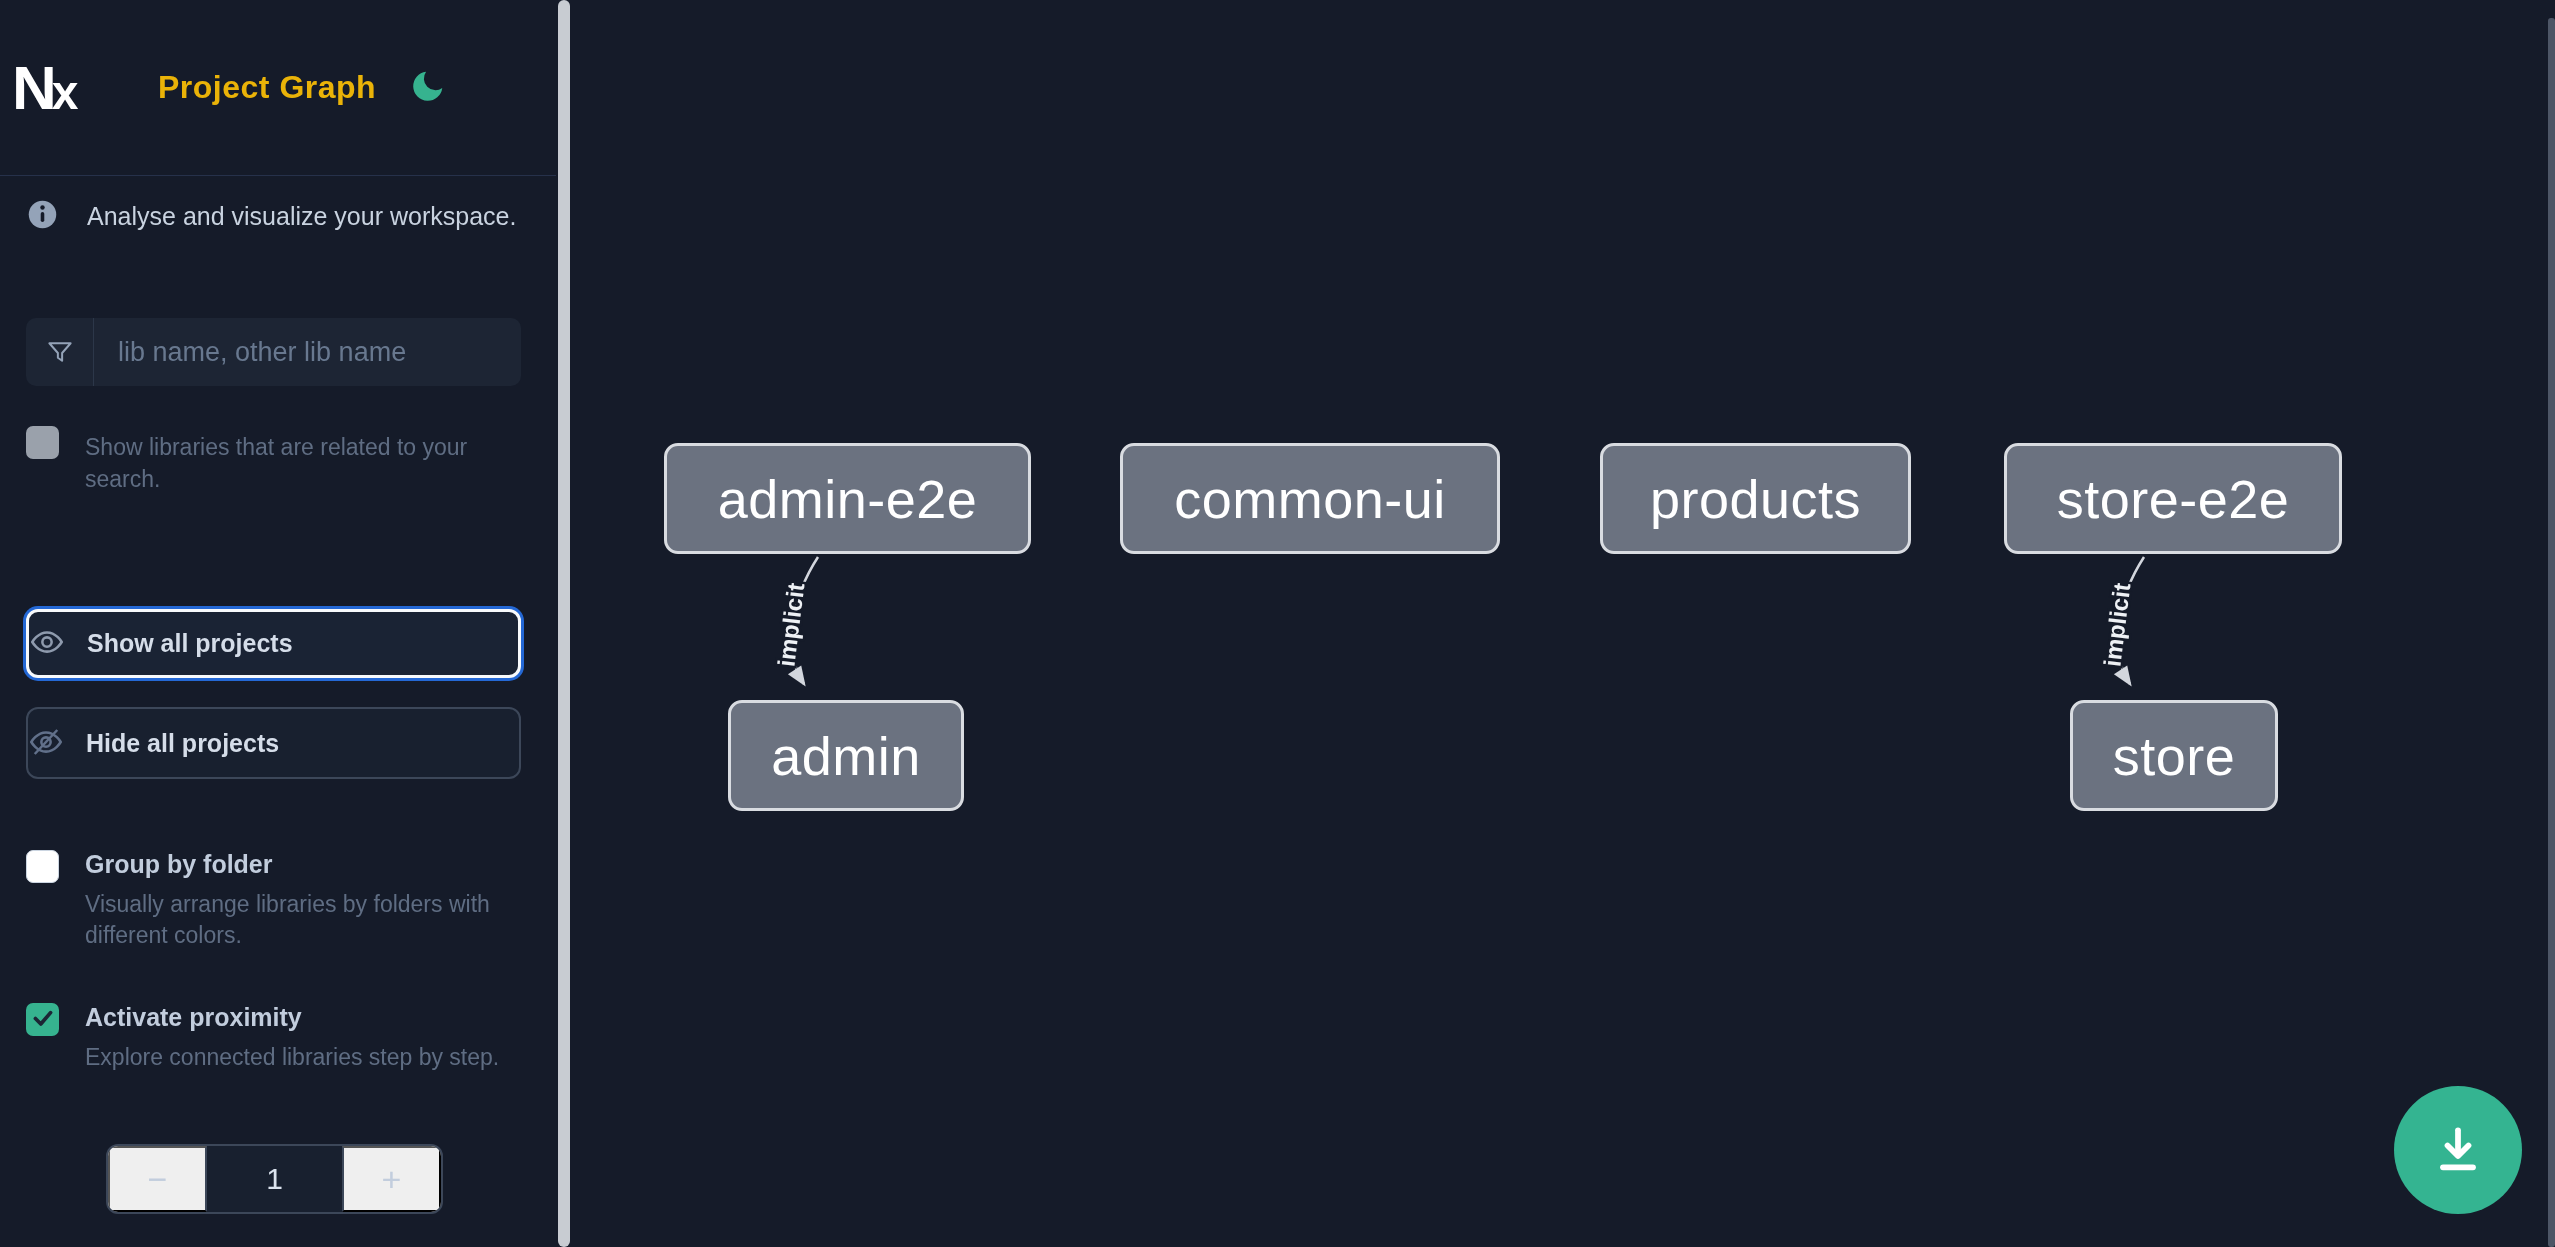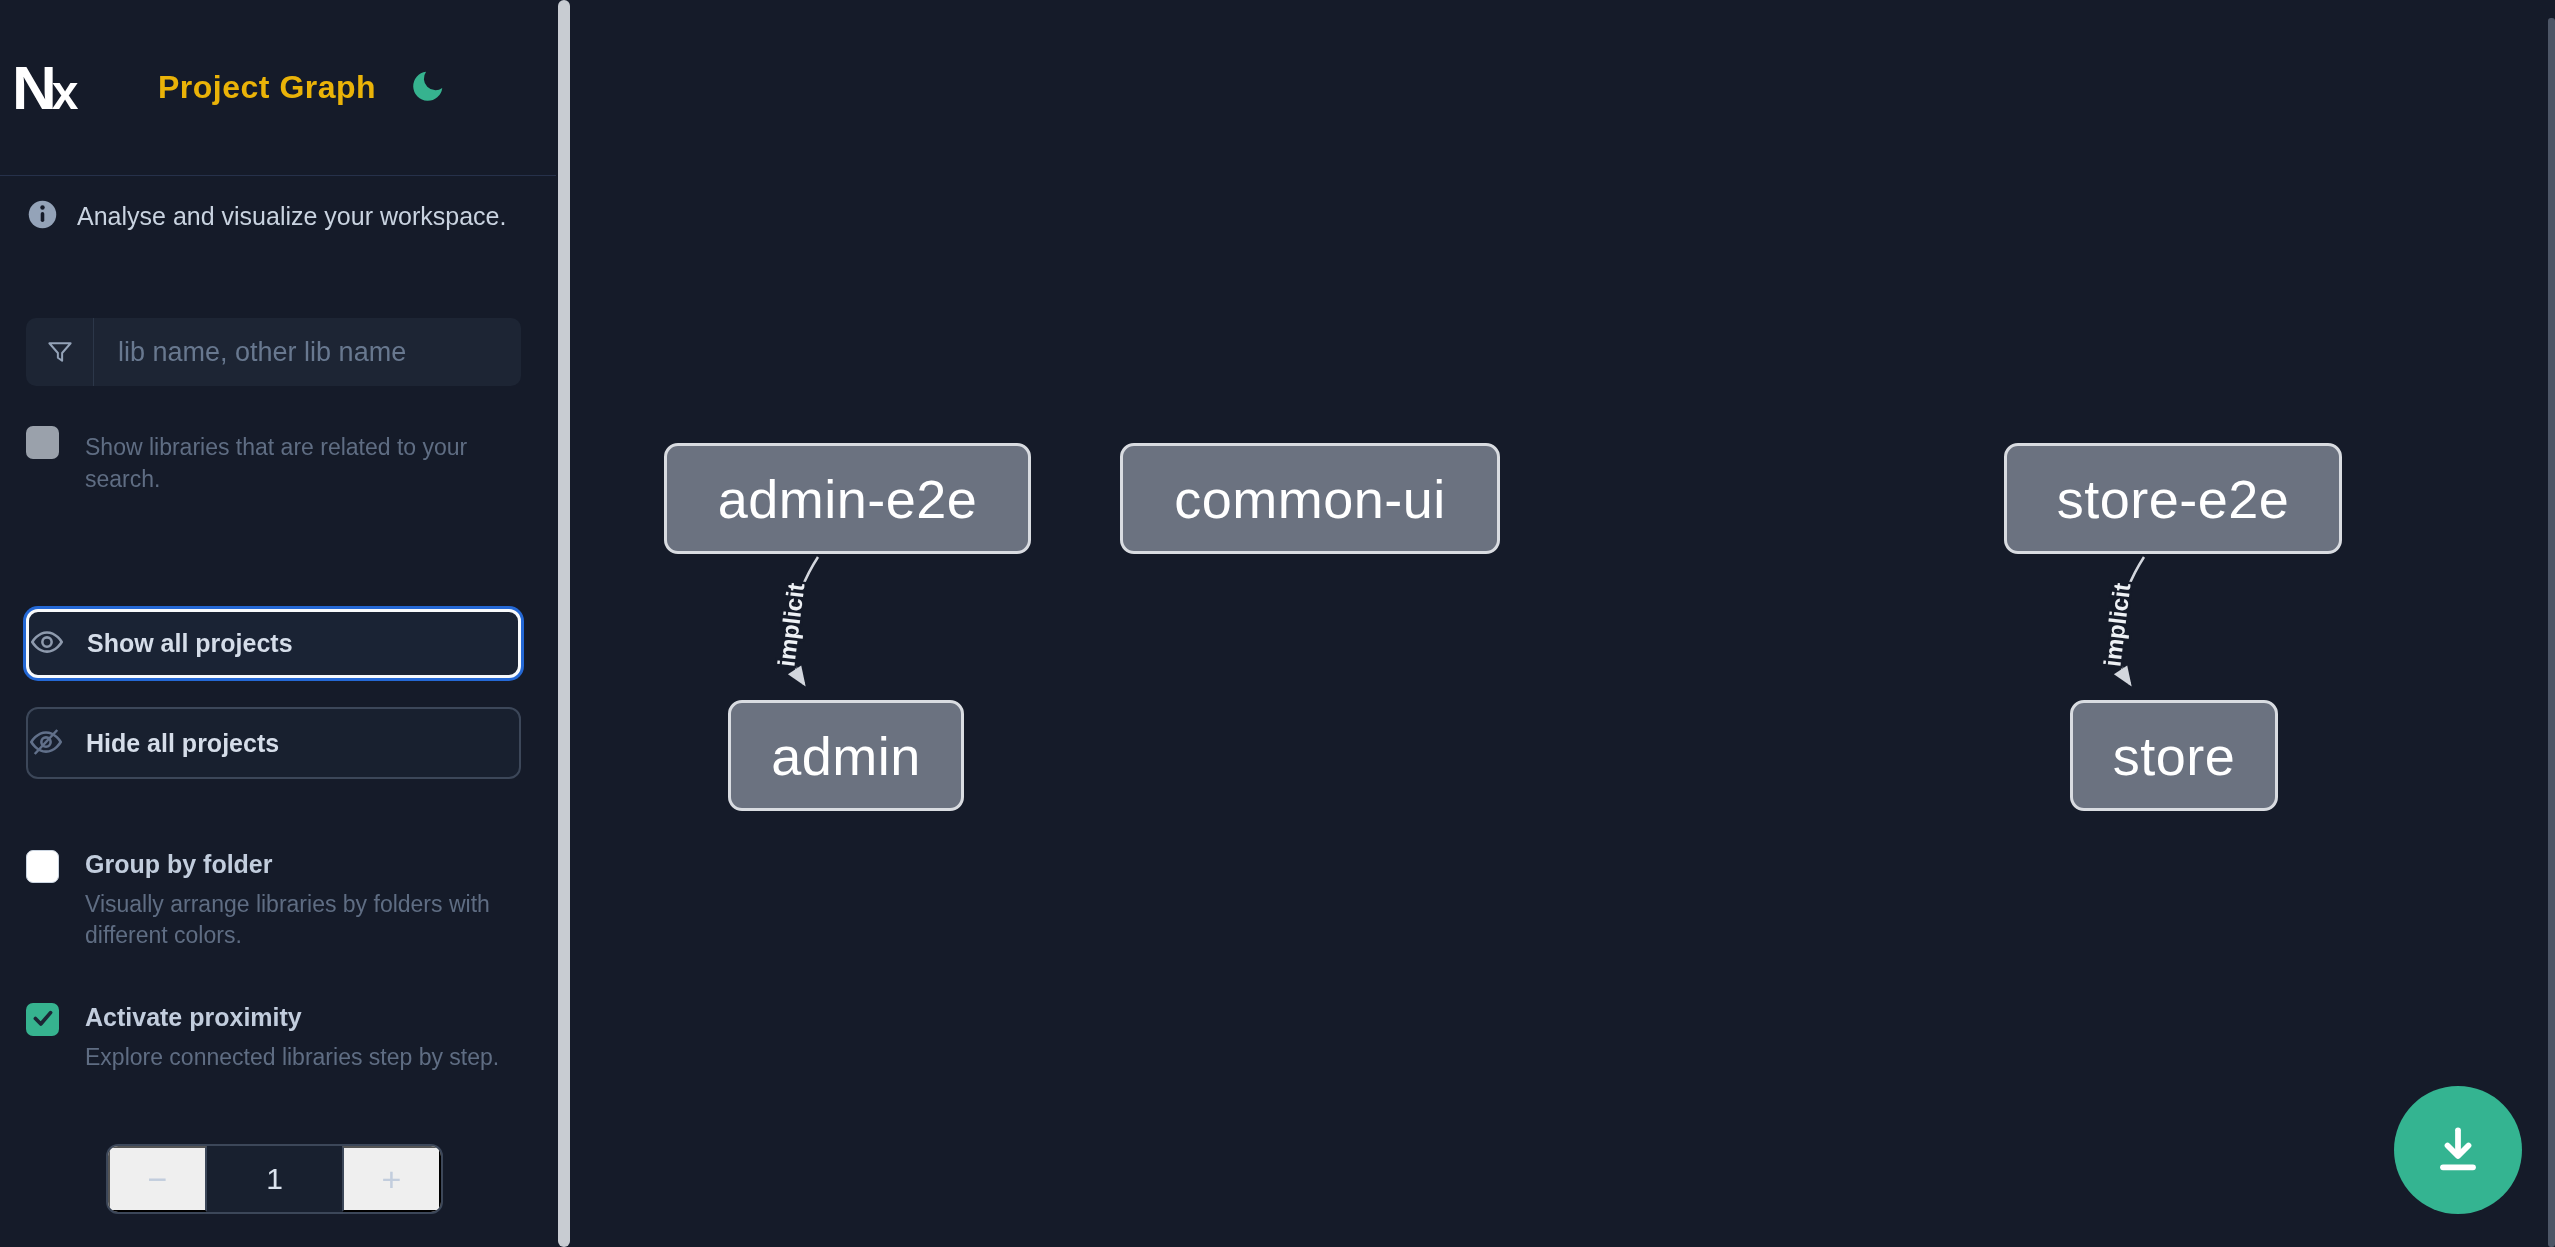--- a/index.html
+++ b/index.html
@@ -12,21 +12,21 @@
   .sidebar { position:absolute; left:0; top:0; width:556px; height:1247px; background:#151b29; }
 
   .header { position:absolute; left:0; top:0; width:556px; height:176px;
             display:flex; align-items:center; padding-left:12px;
             border-bottom:1px solid #26314a; }
   .logo { font-size:62px; font-weight:800; color:#ffffff; letter-spacing:-5px; width:118px; }
   .logo .x { font-size:48px; font-weight:800; }
   .title { font-size:32px; font-weight:600; color:#eab308; margin-left:28px; letter-spacing:0.5px; }
   .moon-btn { margin-left:30px; width:44px; height:44px; display:flex; align-items:center; justify-content:center; cursor:pointer; background:none; border:none; }
 
-  .info-row { position:absolute; left:26px; top:198px; display:flex; align-items:center; gap:18px; }
+  .info-row { position:absolute; left:26px; top:198px; display:flex; align-items:center; gap:28px; }
   .info-text { font-size:25px; color:#c9d3e0; }
 
   .search { position:absolute; left:26px; top:318px; width:495px; height:68px;
             background:#1d2534; border-radius:10px; display:flex; align-items:stretch; overflow:hidden; }
   .search .icon-cell { width:68px; display:flex; align-items:center; justify-content:center; border-right:1px solid #2c3749; }
   .search input { flex:1; background:transparent; border:none; outline:none; padding:0 24px;
                   font-size:27px; color:#d1d9e6; font-family:"Liberation Sans", sans-serif; }
   .search input::placeholder { color:#68788f; }
 
   .opt { position:absolute; left:26px; }
@@ -183,20 +183,21 @@
       <text class="edge-label" x="793" y="625" text-anchor="middle" dominant-baseline="middle" transform="rotate(-83 793 625)">implicit</text>
     </g>
     <g>
       <path d="M 2144 557 C 2120 594, 2106 648, 2130 684" fill="none" stroke="#d3d7de" stroke-width="2.5" marker-end="url(#arrow)"></path>
       <text class="edge-label" x="2119" y="625" text-anchor="middle" dominant-baseline="middle" transform="rotate(-83 2119 625)">implicit</text>
     </g>
   </svg>
 
   <div class="node n-admin-e2e">admin-e2e</div>
   <div class="node n-common-ui">common-ui</div>
+  <div class="node n-products">products</div>
   <div class="node n-store-e2e">store-e2e</div>
   <div class="node n-admin">admin</div>
   <div class="node n-store">store</div>
 
   <button class="fab">
     <span>
       <svg width="60" height="60" viewBox="0 0 24 24" fill="none" stroke="#ffffff" stroke-width="2.3" stroke-linecap="round" stroke-linejoin="round">
         <path d="M12 4.5v9.5"></path>
           <path d="M7.8 10.6 12 14.8l4.2-4.2"></path>
           <path d="M6 19.3h12"></path>

